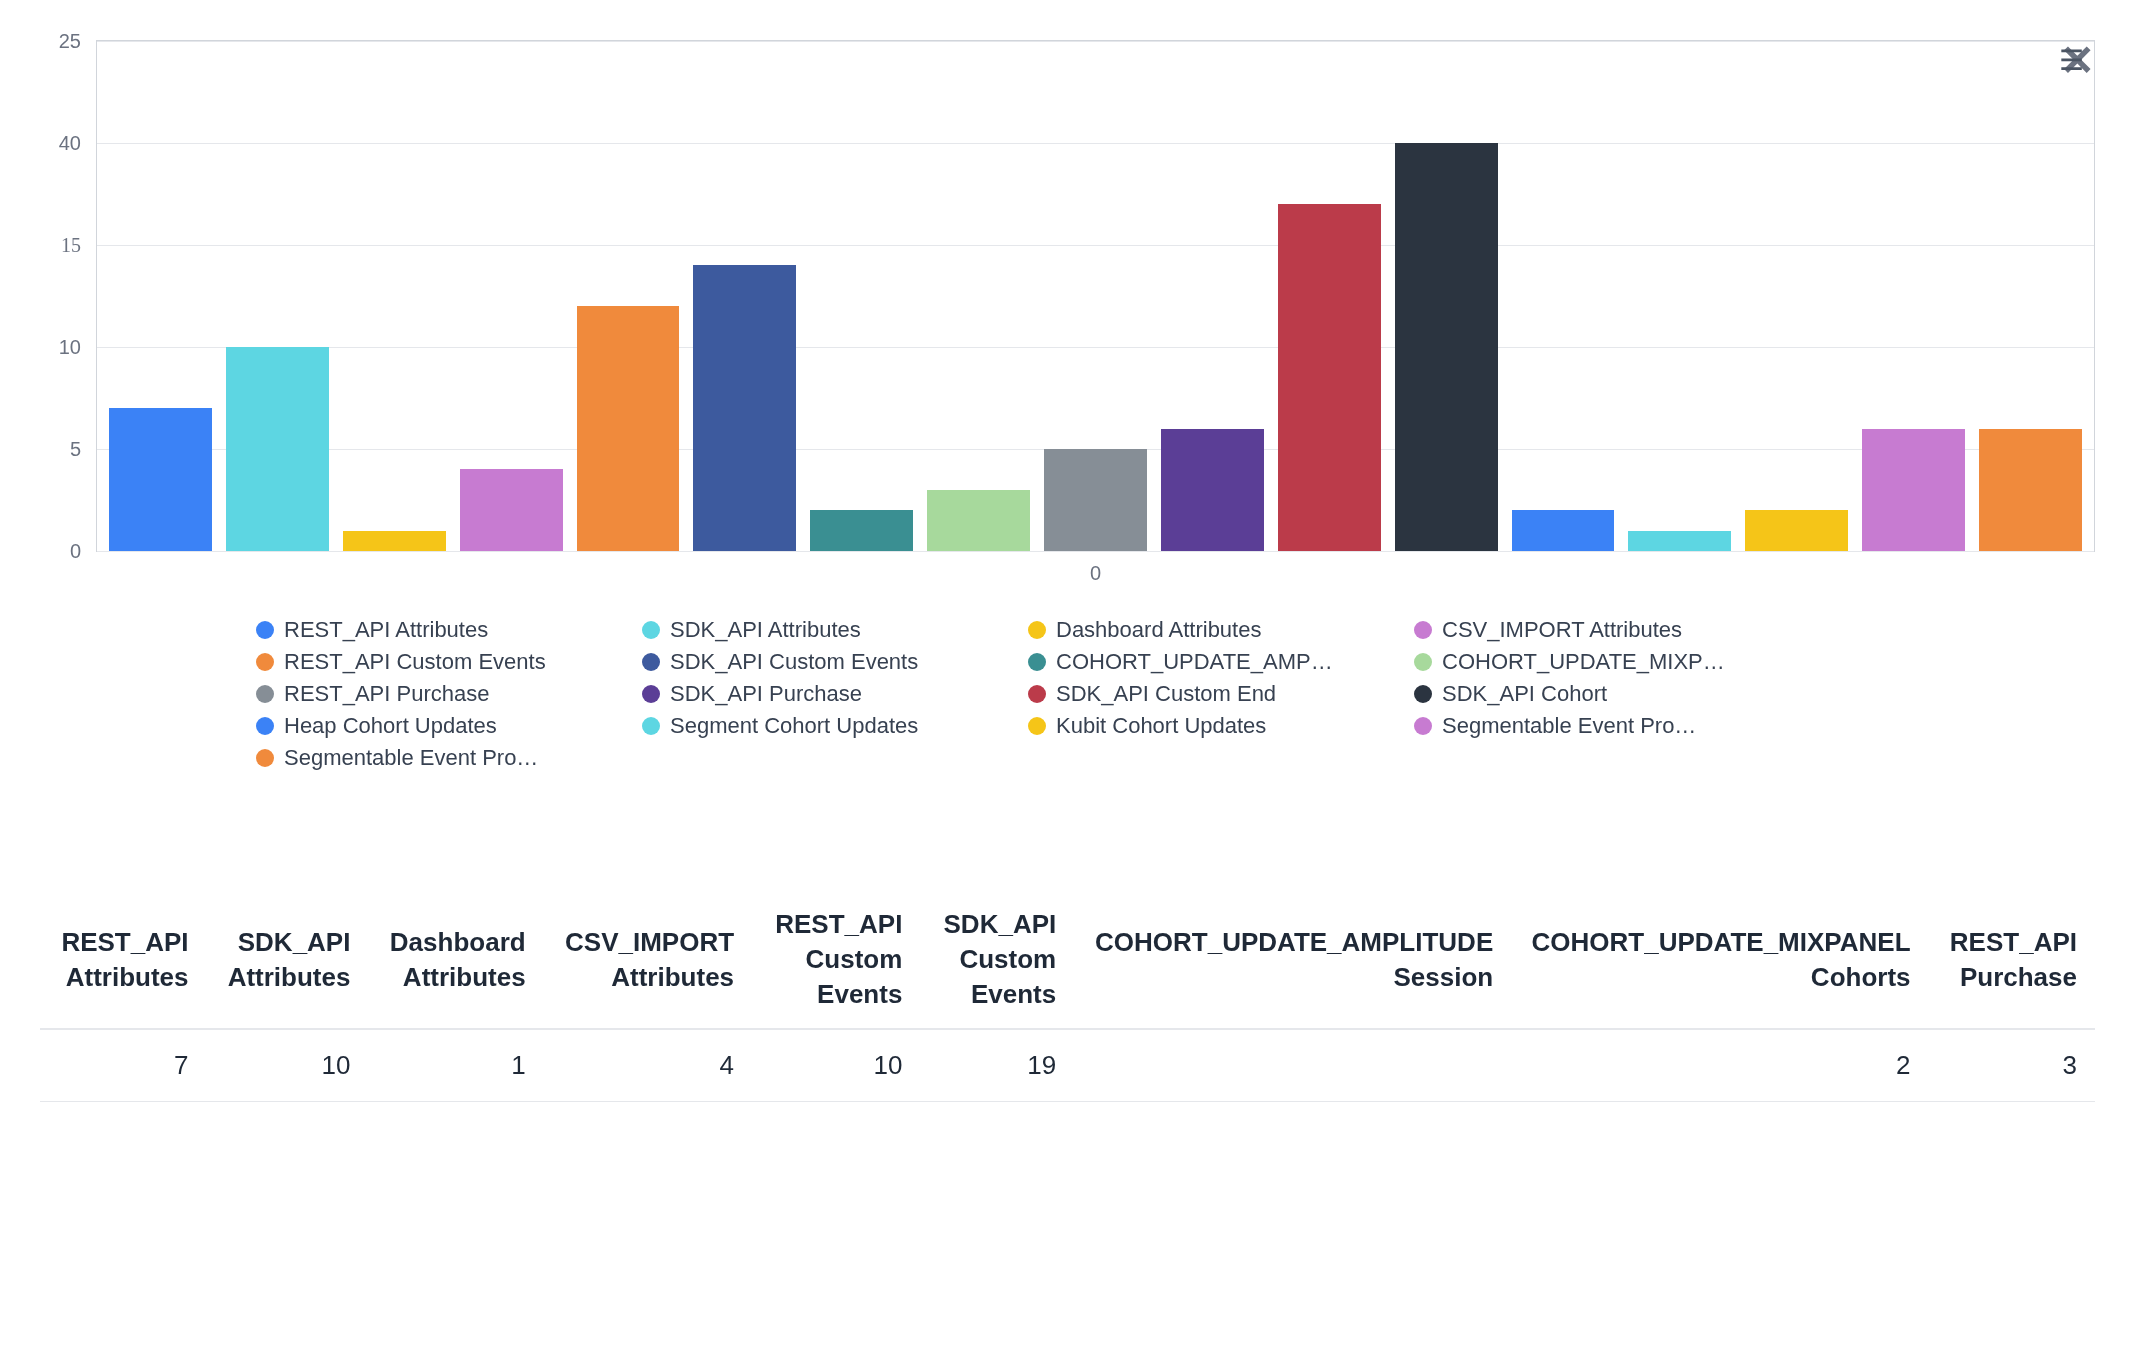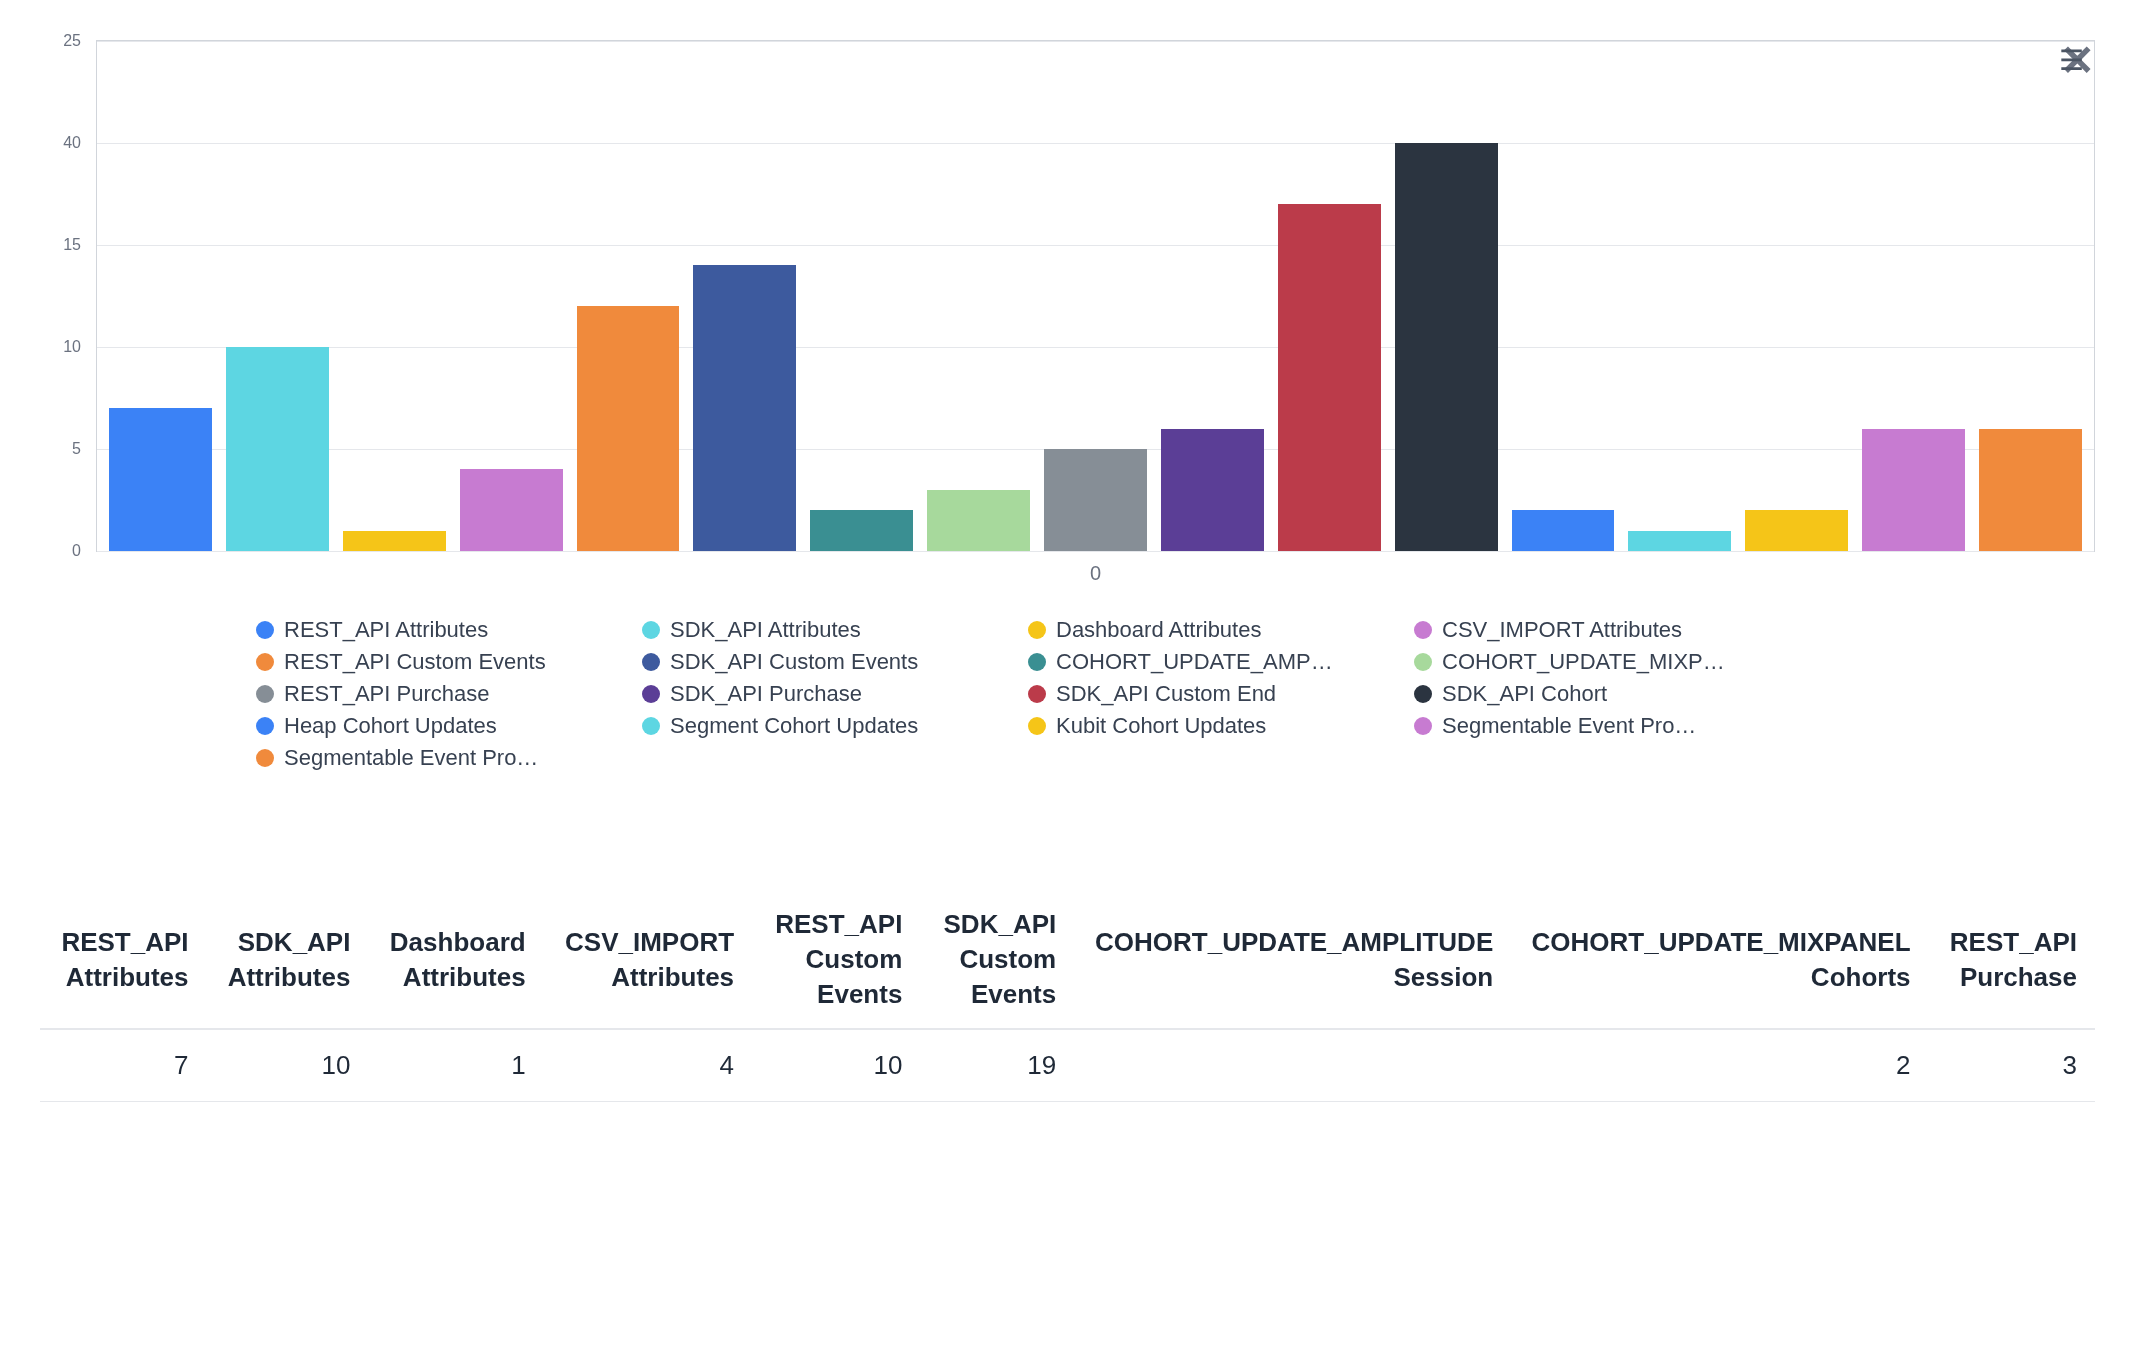--- a/index.html
+++ b/index.html
@@ -47,21 +47,21 @@
       position: absolute;
       left: -56px;
       top: 0;
       bottom: 0;
       width: 48px;
     }
     .y-tick {
       position: absolute;
       right: 8px;
       transform: translateY(-50%);
-      font-size: 16px;
+      font-size: 20px;
       color: #6b7280;
       text-align: center;
     }
     .gridline {
       position: absolute;
       left: 0;
       right: 0;
       border-top: 1px solid #e5e7eb;
     }
     .bars {
@@ -150,21 +150,21 @@
 
 <div class="container">
   <div class="close-icon">✕</div>
 
   <div class="chart-area">
     <div class="chart-menu">☰</div>
     <div class="y-axis" id="y-axis">
         <div class="y-tick" style="top: 100%;">0</div>
         <div class="y-tick" style="top: 80%;">5</div>
         <div class="y-tick" style="top: 60%;">10</div>
-        <div class="y-tick" style="top: 40%;">15</div>
+        <div class="y-tick" style="top: 40%; font-family: Liberation Serif, serif;">15</div>
         <div class="y-tick" style="top: 20%;">40</div>
         <div class="y-tick" style="top: 0%;">25</div>
       </div>
     <div id="gridlines">
         <div class="gridline" style="top: 100%;"></div>
         <div class="gridline" style="top: 80%;"></div>
         <div class="gridline" style="top: 60%;"></div>
         <div class="gridline" style="top: 40%;"></div>
         <div class="gridline" style="top: 20%;"></div>
         <div class="gridline" style="top: 0%;"></div>

